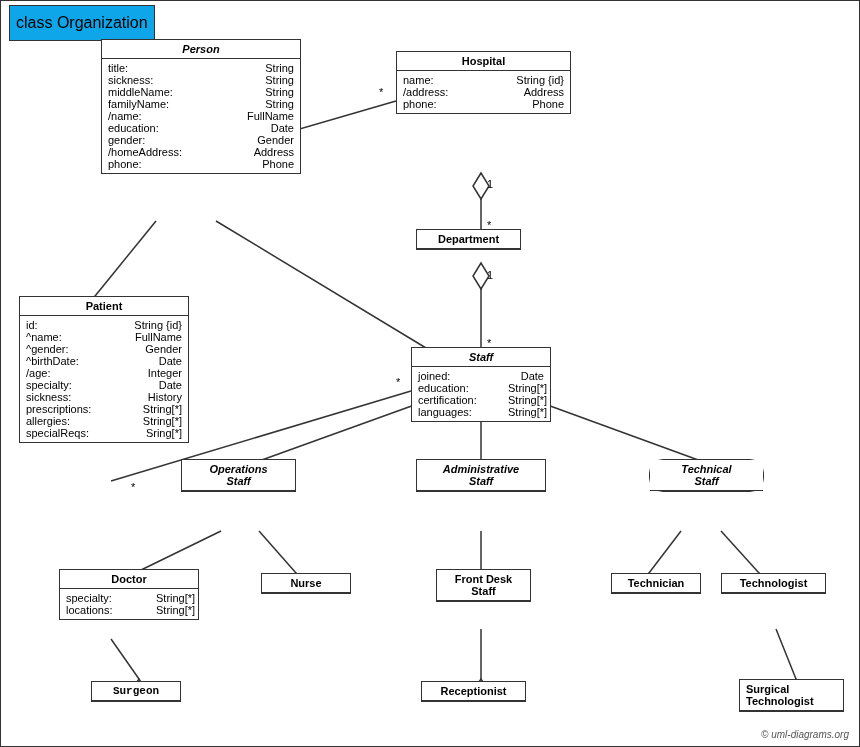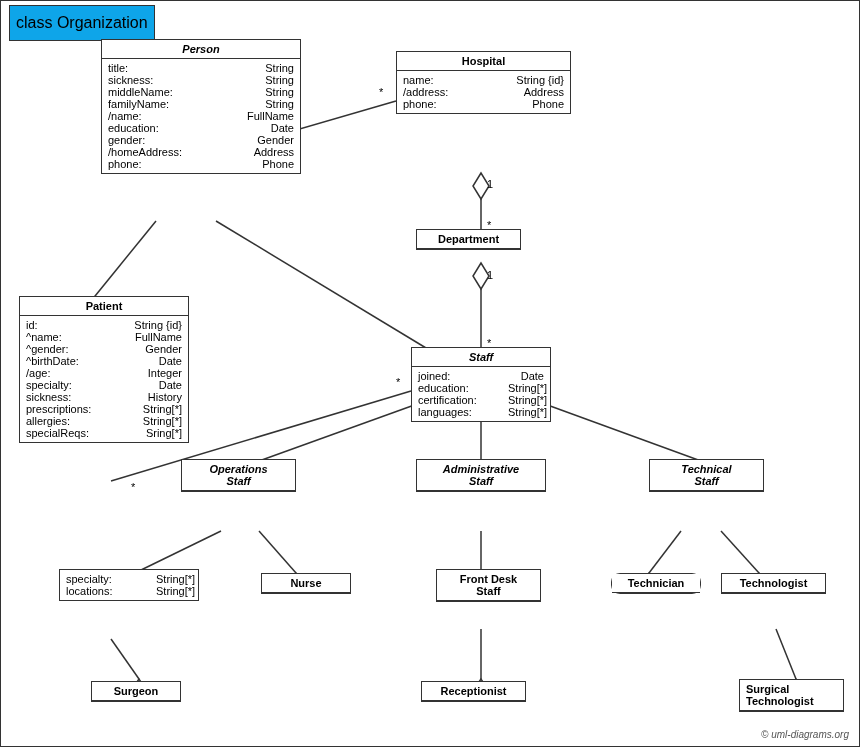--- a/index.html
+++ b/index.html
@@ -280,54 +280,55 @@
   </div>
 
   <div class="uml-class" style="left:180px; top:458px; width:115px; text-align:center;">
     <div class="class-header"><em>Operations<br>Staff</em></div>
   </div>
 
   <div class="uml-class" style="left:415px; top:458px; width:130px; ">
     <div class="class-header"><em>Administrative<br>Staff</em></div>
   </div>
 
-  <div class="uml-class" style="left:648px; top:458px; width:115px; text-align:center;">
+  <div class="uml-class" style="left:648px; top:458px; width:115px; text-align:center;border-radius:14px;">
     <div class="class-header"><em>Technical<br>Staff</em></div>
   </div>
 
   <div class="uml-class" style="left:58px; top:568px; width:140px;">
+    <div class="class-header not-italic">Doctor</div>
     <div class="class-body">
       <div class="attr-row">
           <span class="attr-name">specialty:</span>
           <span class="attr-type">String[*]</span>
         </div>
       <div class="attr-row">
           <span class="attr-name">locations:</span>
           <span class="attr-type">String[*]</span>
         </div>
     </div>
   </div>
 
   <div class="uml-class" style="left:260px; top:572px; width:90px;">
     <div class="class-header not-italic">Nurse</div>
   </div>
 
-  <div class="uml-class" style="left:435px; top:568px; width:105px; text-align:center;">
+  <div class="uml-class" style="left:435px; top:568px; width:95px; text-align:center;">
     <div class="class-header not-italic">Front Desk<br>Staff</div>
   </div>
 
-  <div class="uml-class" style="left:610px; top:572px; width:90px;border-radius:9px;">
+  <div class="uml-class" style="left:610px; top:572px; width:90px;">
     <div class="class-header not-italic">Technician</div>
   </div>
 
   <div class="uml-class" style="left:720px; top:572px; width:105px;">
     <div class="class-header not-italic">Technologist</div>
   </div>
 
-  <div class="uml-class" style="left:90px; top:680px; width:90px;">
+  <div class="uml-class" style="left:90px; top:680px; width:90px;font-family:Liberation Mono, monospace;">
     <div class="class-header not-italic">Surgeon</div>
   </div>
 
   <div class="uml-class" style="left:420px; top:680px; width:105px;">
     <div class="class-header not-italic">Receptionist</div>
   </div>
 
   <div class="uml-class" style="left:738px; top:678px; width:105px; text-align:left;">
     <div class="class-header not-italic">Surgical<br>Technologist</div>
   </div>

